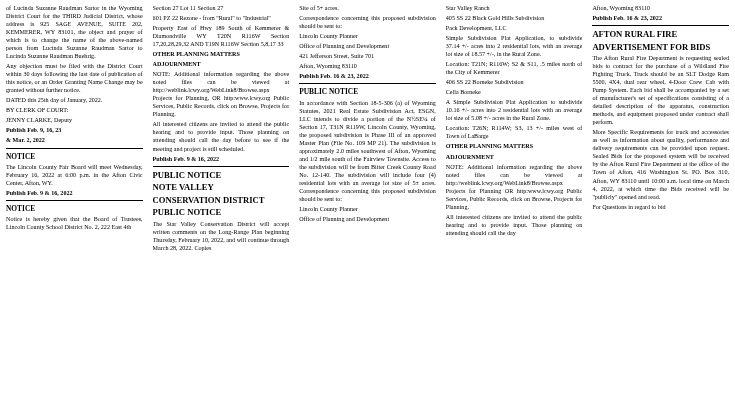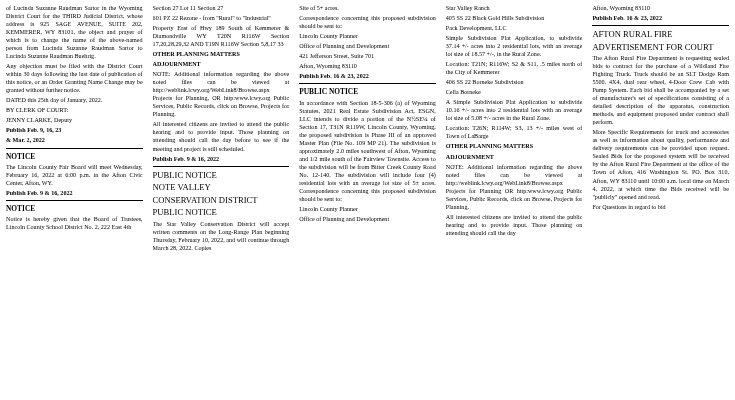--- a/index.html
+++ b/index.html
@@ -38,21 +38,21 @@
   }
   .hdr {
     text-align: center;
     font-weight: bold;
     font-size: 7.4px;
     line-height: 1.25;
     margin: 3px 0 2px 0;
   }
   .hdr-lg {
     text-align: center;
-    font-weight: normal;
+    font-weight: bold;
     font-size: 8.6px;
     line-height: 1.22;
     margin: 3px 0 2px 0;
   }
   .bold {
     font-weight: bold;
   }
   .bold-center {
     font-weight: bold;
     text-align: center;
@@ -127,18 +127,18 @@
       <p class="bold nojust">OTHER PLANNING MATTERS</p>
       <p class="bold nojust">ADJOURNMENT</p>
       <p class="body-text">NOTE:  Additional  information regarding the above noted files can be viewed at http://weblink.lcwy.org/WebLink8/Browse.aspx  Projects for Planning OR http:www.lcwy.org      Public Services, Public Records, click on Browse, Projects for Planning.</p>
       <p class="body-text">All interested citizens  are invited to attend the public hearing and to provide input.  Those planning on attending should call the day</p>
     </div>
   <div class="col" id="col4">
       <p class="body-text">Afton, Wyoming 83110</p>
       <p class="bold-center">Publish Feb. 16 &amp; 23, 2022</p>
       <hr class="rule">
       <p class="hdr-lg">AFTON RURAL FIRE</p>
-      <p class="hdr-lg">ADVERTISEMENT FOR COURT</p>
+      <p class="hdr-lg">ADVERTISEMENT FOR BIDS</p>
       <p class="body-text">The Afton Rural Fire Department is requesting sealed bids to contract for the purchase of a Wildland Fire Fighting Truck.  Truck should be an SLT Dodge Ram 5500, 4X4, dual rear wheel, 4-Door Crew Cab with Pump System.  Each bid shall be accompanied by a set of manufacturer's set of specifications consisting of a detailed description of the apparatus, construction methods, and equipment proposed under contract shall perform.</p>
       <p class="body-text">More Specific Requirements for truck and accessories as well as information about quality, performance     and     delivery requirements can be provided upon request.  Sealed Bids for the proposed system will be received by the Afton Rural Fire Department at the office of the Town of Afton, 416 Washington St. PO. Box 310, Afton, WY 83110 until 10:00 a.m. local time on March 4, 2022, at which time the Bids received will be "publicly" opened and read.</p>
       <p class="body-text">For Questions in regard to bid</p>
     </div>
 </div>
 
 </body></html>

